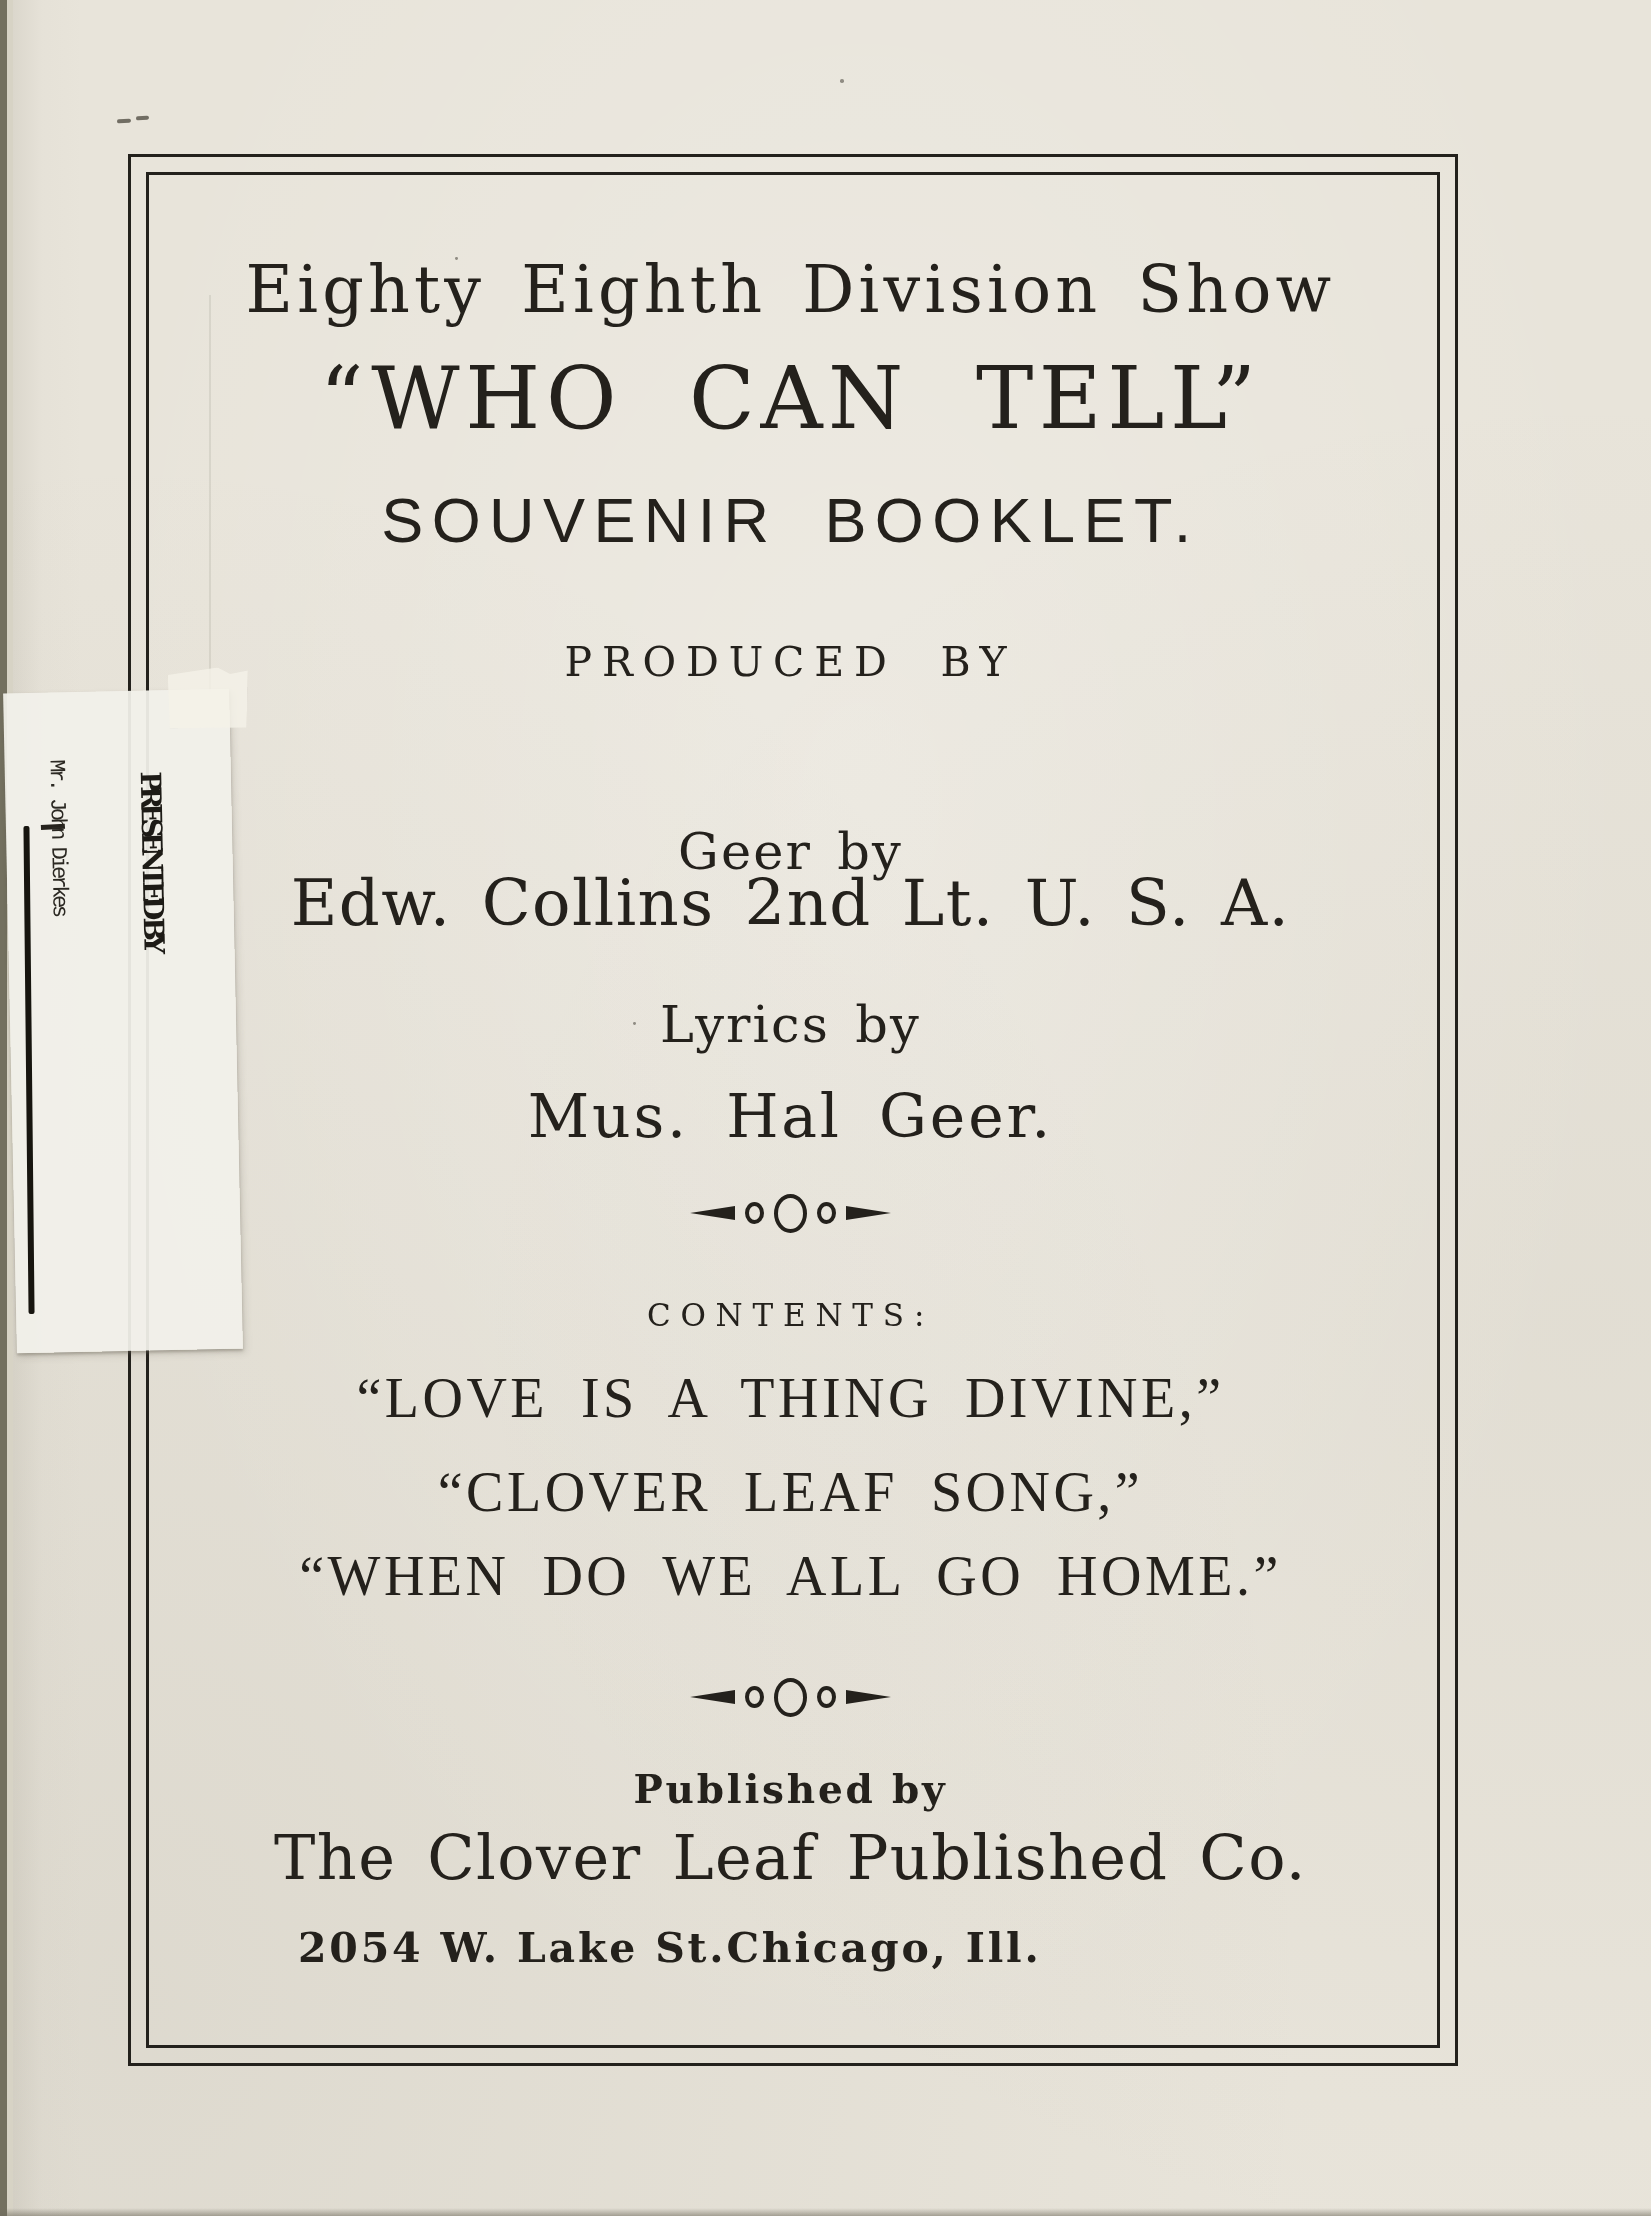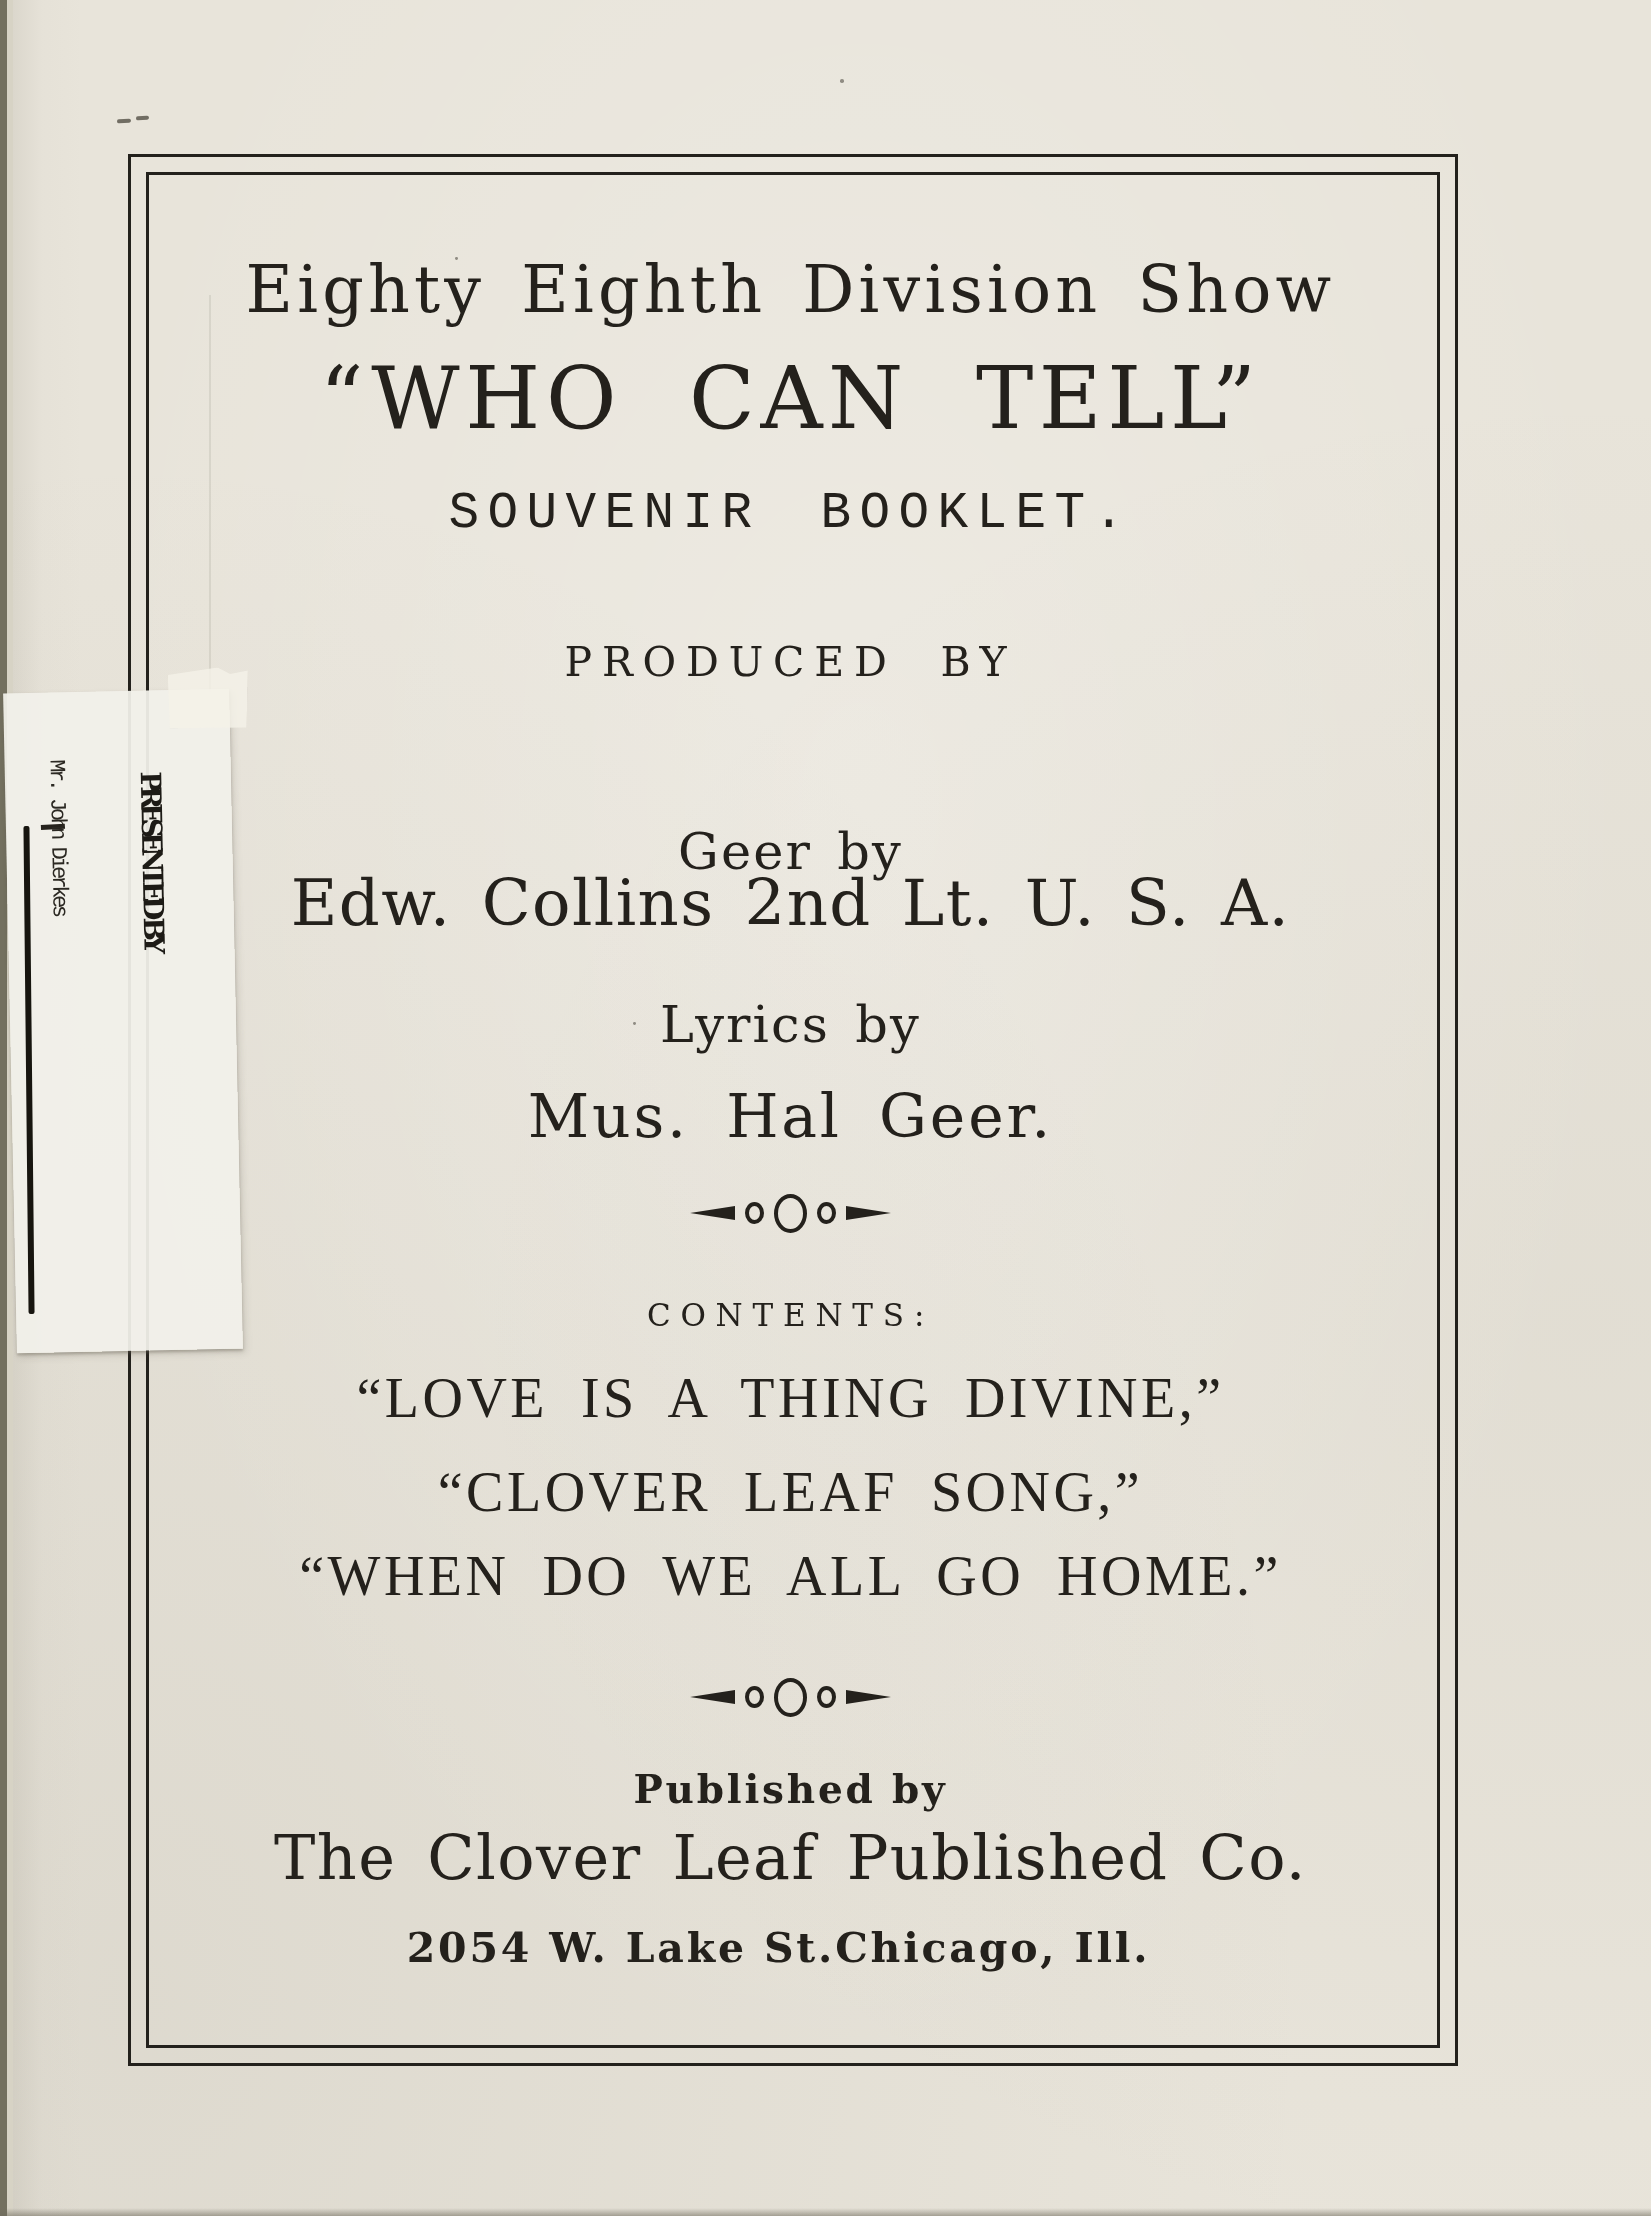--- a/index.html
+++ b/index.html
@@ -26,35 +26,35 @@
   
   .frame-outer { position:absolute; left:128px; top:154px; width:1324px; height:1906px;
                  border:3.5px solid #23211c; z-index:2; }
   .frame-inner { position:absolute; inset:15.4px; border:3.5px solid #23211c; }
 
   
   .line { position:absolute; left:138px; width:1305px; text-align:center; line-height:1.12;
           z-index:3; white-space:nowrap; }
   .l-header      { top:254px;  font-size:65px;  letter-spacing:4.2px;  word-spacing:11.2px; }
   .l-title       { top:350px;  font-size:86px; letter-spacing:5.6px;  word-spacing:34px; }
-  .l-subtitle    { top:485px;  font-size:51px;  letter-spacing:8.4px; word-spacing:21px;
-                   font-family:Liberation Mono, monospace; }
+  .l-subtitle    { top:485px;  font-size:63px;  letter-spacing:8.4px; word-spacing:21px;
+                   font-family:Liberation Sans, sans-serif; }
   .l-produced    { top:640px;  font-size:41px;  letter-spacing:9.8px; word-spacing:21px; font-weight:normal; }
   .l-producer    { top:722px; font-size:60px;  letter-spacing:2.1px;  word-spacing:15.4px; }
   .l-musicby     { top:823px; font-size:51px;  letter-spacing:2.1px;  word-spacing:7px; }
   .l-composer    { top:868px; font-size:64px;  letter-spacing:1.4px;  word-spacing:8.4px; }
   .l-lyricsby    { top:996px; font-size:51px;  letter-spacing:2.1px;  word-spacing:7px; }
   .l-lyricist    { top:1083px; font-size:60px;  letter-spacing:2.8px;  word-spacing:15.4px; }
   .l-contents    { top:1298px; font-size:31px;  letter-spacing:9.8px; font-weight:normal; }
   .l-song        { font-size:56px; letter-spacing:3.5px; word-spacing:15.4px;
                    font-family:"Liberation Serif",serif; }
   .l-song1 { top:1367px; } .l-song2 { top:1461px; } .l-song3 { top:1545px; }
   .l-publishedby { top:1768px; font-size:39px; letter-spacing:2.8px; font-weight:bold; }
   .l-publisher   { top:1823px; font-size:62px; letter-spacing:1.4px; word-spacing:9.8px; }
-  .address-row   { top:1926px; display:flex; justify-content:center;
+  .address-row   { top:1926px; display:flex; justify-content:flex-start;
                    padding:0 184px 0 160px; box-sizing:border-box;
                    font-size:41px; font-weight:bold; letter-spacing:2.8px; }
 
   
   .ornament { position:absolute; left:138px; width:1305px; display:flex; z-index:3;
               justify-content:center; align-items:center; gap:9.8px; height:42px; }
   .orn1 { top:1192px; } .orn2 { top:1676px; }
   .orn-arrow-left  { width:0; height:0; border-top:7px solid transparent;
                      border-bottom:7px solid transparent; border-right:45px solid #24211c; }
   .orn-arrow-right { width:0; height:0; border-top:7px solid transparent;

